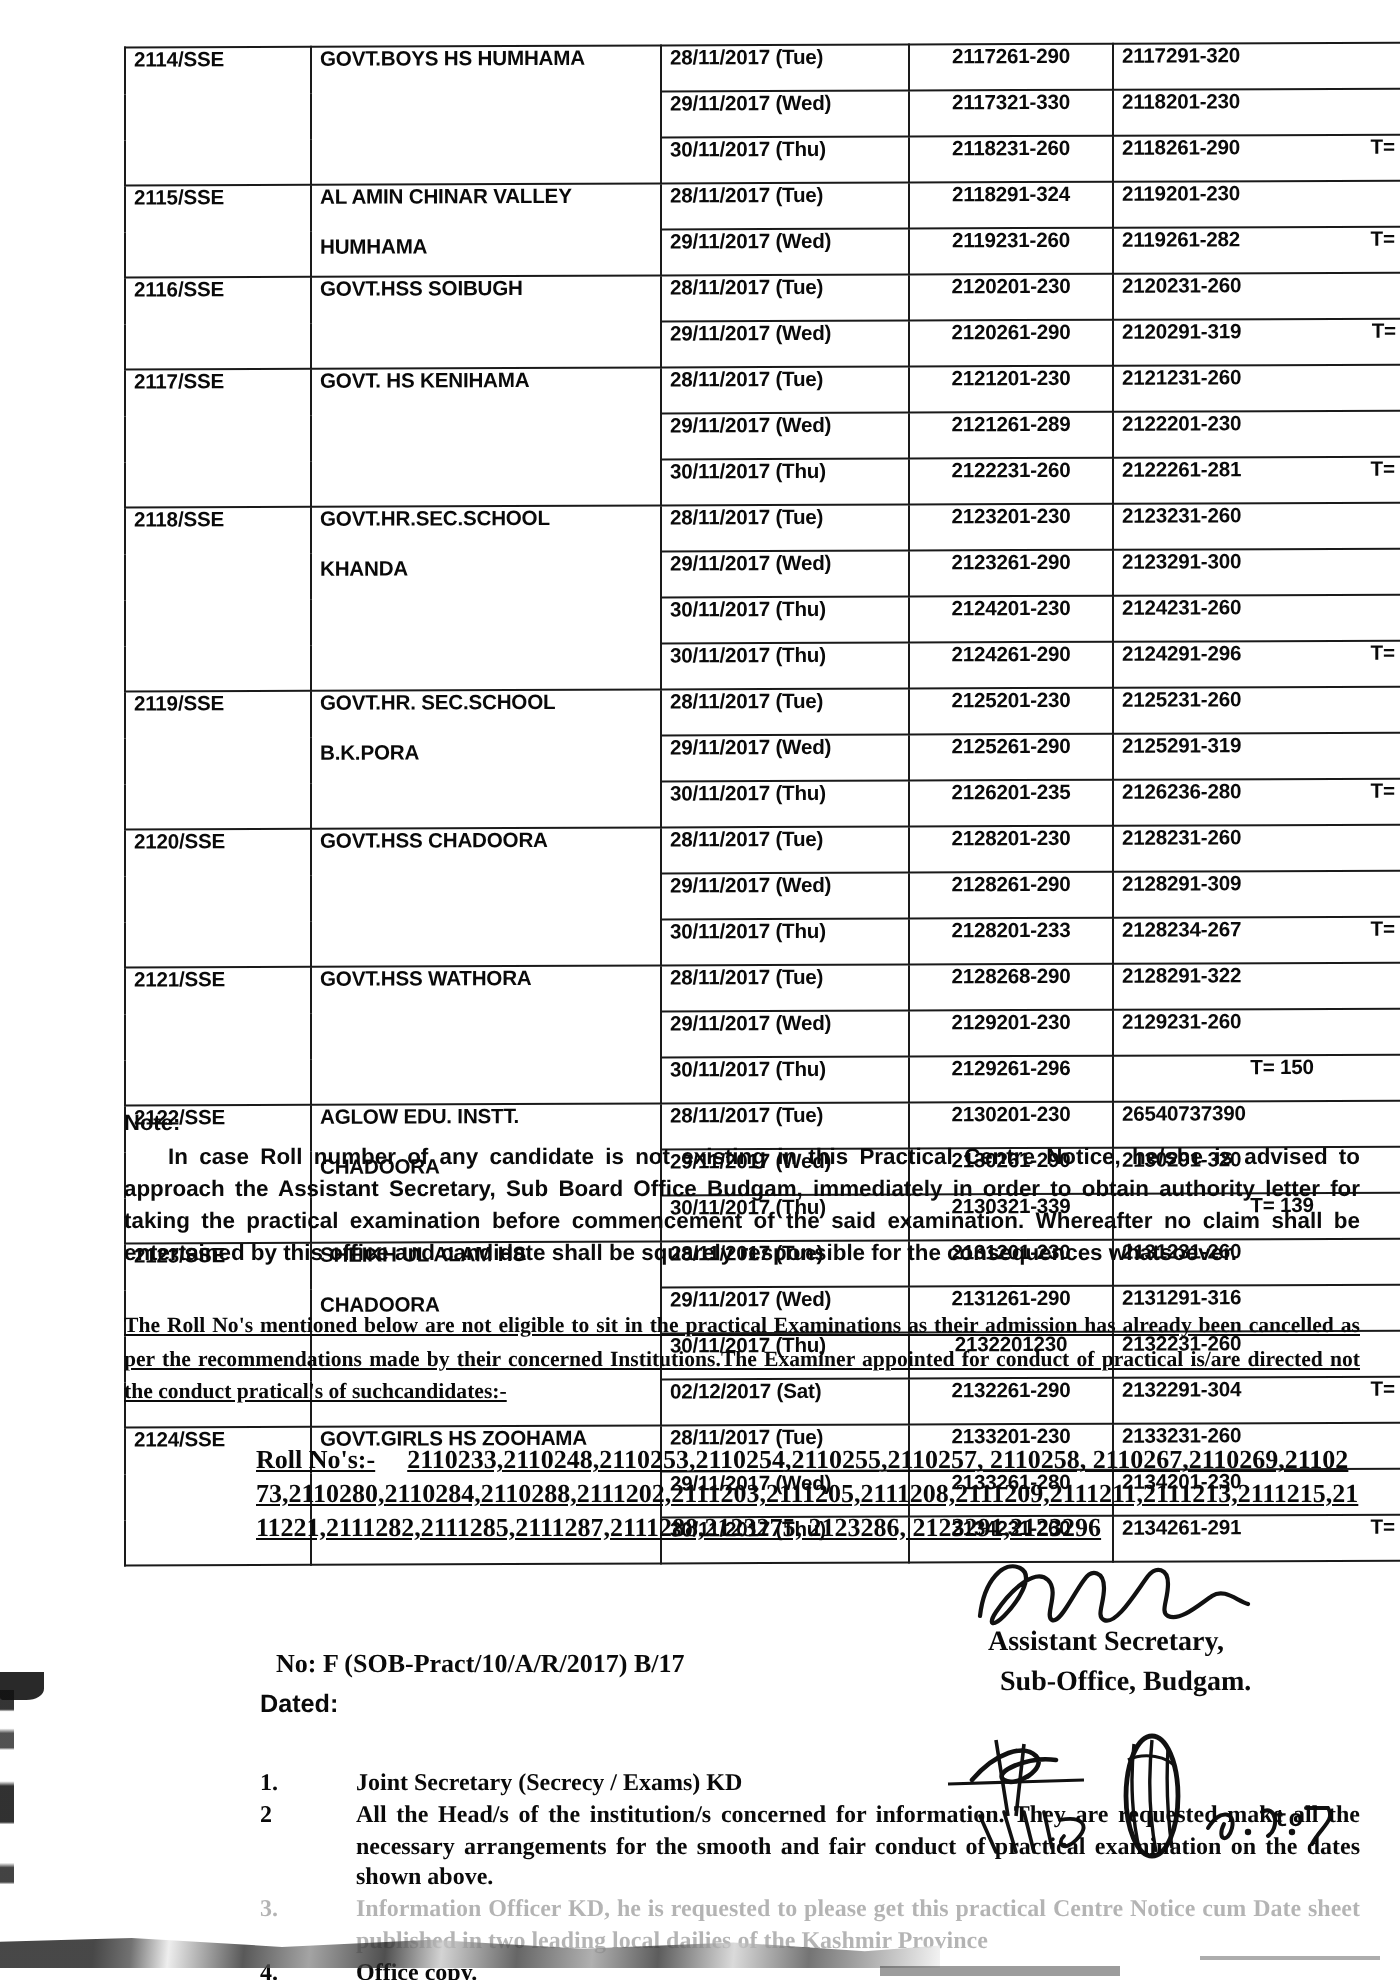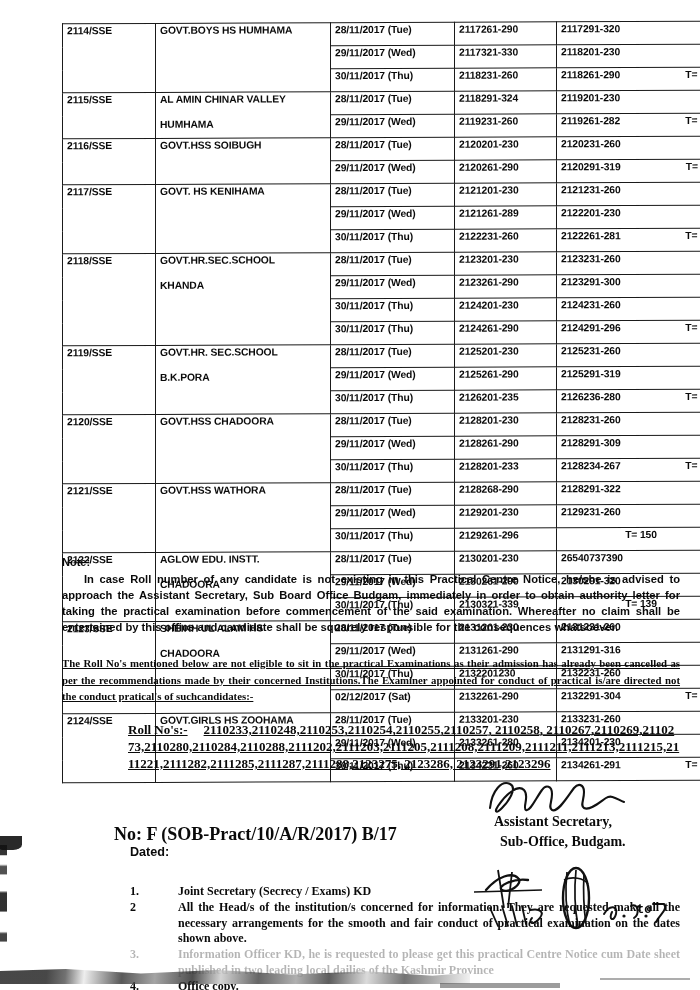--- a/index.html
+++ b/index.html
@@ -55,21 +55,21 @@
     line-height:1.05;
     padding:2px 4px 3px 4px;
     height:17px;
     vertical-align:top;
     letter-spacing:-0.1px;
     font-weight:600;
   }
   td.c-code{width:84px;}
   td.c-school{width:166px;}
   td.c-date{width:115px;}
-  td.c-roll{width:93px;}
+  td.c-roll{width:93px;text-align:center;}
   td.c-roll2{width:160px;position:relative;}
   .tsum{position:absolute;right:8px;top:2px;font-weight:700;}
   .ctr{text-align:center;}
   .school2{display:block;margin-top:14px;}
 
   
   .note-head{
     position:absolute;left:62px;top:556px;font-size:11px;font-weight:700;
   }
   .note-body{
@@ -89,21 +89,21 @@
     position:absolute;left:128px;top:722px;width:552px;
     font-size:13px;line-height:1.30;font-weight:700;
     font-family:"Liberation Serif", serif;
     text-decoration:underline;
     word-break:break-all;
   }
   .rollno-label{margin-right:16px;}
 
   
   .refno{
-    position:absolute;left:114px;top:824px;font-size:18px;font-weight:700;
+    position:absolute;left:138px;top:824px;font-size:13px;font-weight:700;
     font-family:"Liberation Serif", serif;
   }
   .dated{
     position:absolute;left:130px;top:845px;font-size:12.6px;font-weight:700;
     font-family:Liberation Sans, sans-serif;
   }
 
   
   .sig-svg{position:absolute;left:472px;top:778px;width:210px;height:40px;}
   .sig-title{

